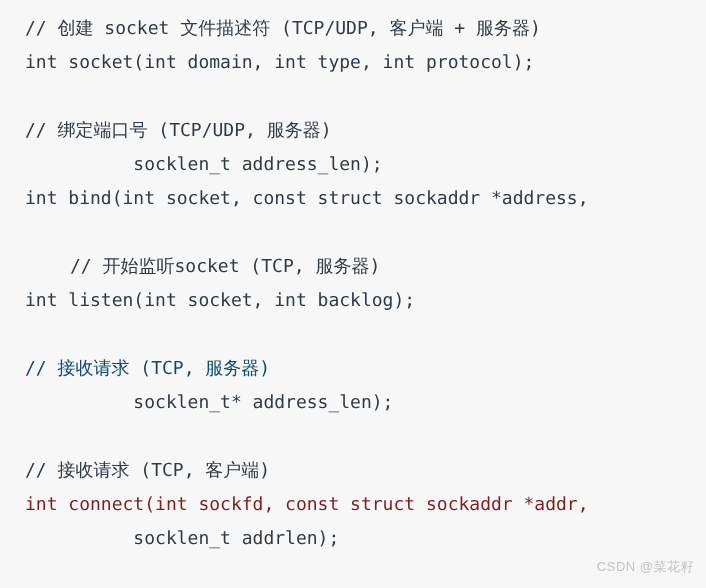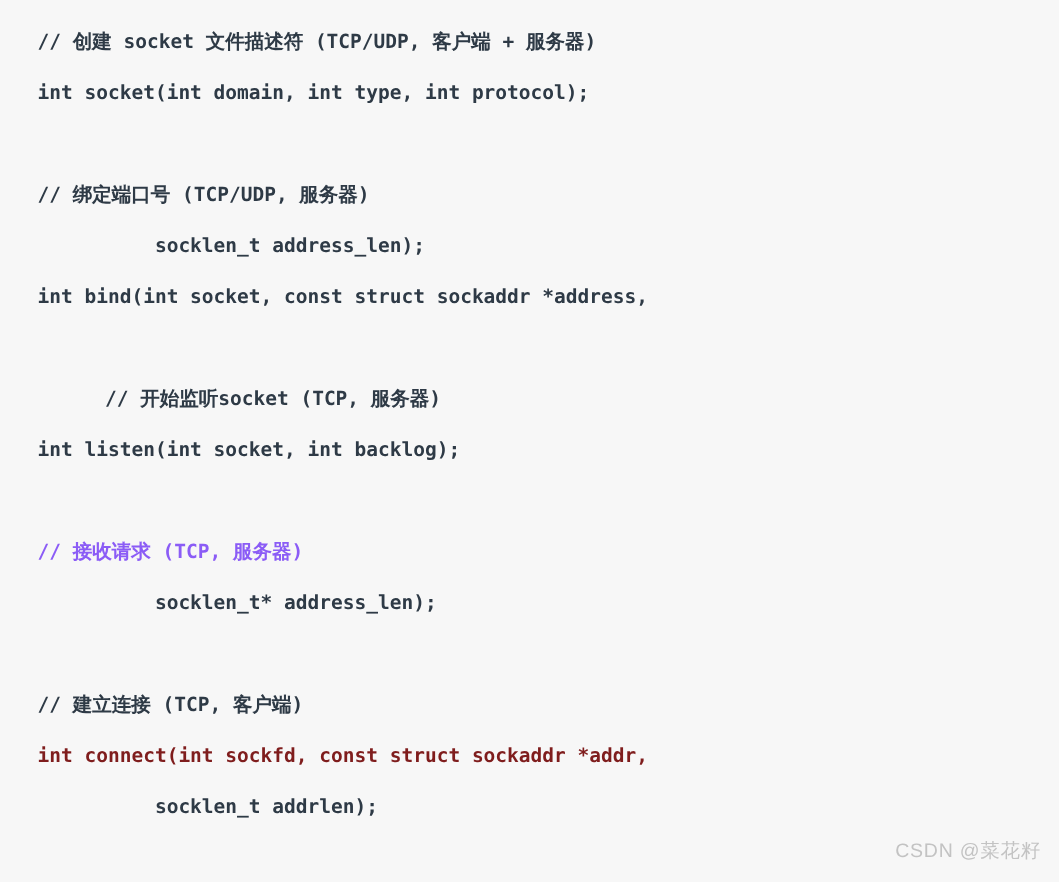--- a/index.html
+++ b/index.html
@@ -20,28 +20,27 @@
     left: 0;
     top: 0;
     width: 706px;
     height: 588px;
     background: #f7f7f7;
     box-sizing: border-box;
     padding: 12px 0 0 25px;
   }
   .code-line {
     font-family: "DejaVu Sans Mono", "Liberation Mono", monospace;
-    font-size: 13px;
+    font-size: 18px;
     line-height: 34px;
     height: 34px;
     color: #2e3a46;
     white-space: pre;
     letter-spacing: 0px;
     text-rendering: geometricPrecision;
-    font-weight: bold;
   }
   .code-line.blank {
     height: 34px;
   }
   .code-line.comment {
     color: #2e3a46;
   }
   #watermark {
     position: absolute;
     right: 12px;
@@ -62,22 +61,22 @@
       <div class="code-line comment" style="color: rgb(46, 58, 70);">// 创建 socket 文件描述符 (TCP/UDP, 客户端 + 服务器)</div>
       <div class="code-line" style="color: rgb(46, 58, 70);">int socket(int domain, int type, int protocol);</div>
       <div class="code-line blank" style="color: rgb(46, 58, 70);"></div>
       <div class="code-line comment" style="color: rgb(46, 58, 70);">// 绑定端口号 (TCP/UDP, 服务器)</div>
       <div class="code-line" style="color: rgb(46, 58, 70);">          socklen_t address_len);</div>
       <div class="code-line" style="color: rgb(46, 58, 70);">int bind(int socket, const struct sockaddr *address,</div>
       <div class="code-line blank" style="color: rgb(46, 58, 70);"></div>
       <div class="code-line comment" style="color: rgb(46, 58, 70); margin-left: 45px;">// 开始监听socket (TCP, 服务器)</div>
       <div class="code-line" style="color: rgb(46, 58, 70);">int listen(int socket, int backlog);</div>
       <div class="code-line blank" style="color: rgb(46, 58, 70);"></div>
-      <div class="code-line comment" style="color: #8b5cf6;">// 接收请求 (TCP, 服务器)</div>
+      <div class="code-line comment" style="color: #0c4a6e;">// 接收请求 (TCP, 服务器)</div>
       <div class="code-line" style="color: rgb(46, 58, 70);">          socklen_t* address_len);</div>
       <div class="code-line blank" style="color: rgb(46, 58, 70);"></div>
-      <div class="code-line comment" style="color: rgb(46, 58, 70);">// 建立连接 (TCP, 客户端)</div>
+      <div class="code-line comment" style="color: rgb(46, 58, 70);">// 接收请求 (TCP, 客户端)</div>
       <div class="code-line" style="color: #7f1d1d;">int connect(int sockfd, const struct sockaddr *addr,</div>
       <div class="code-line" style="color: rgb(46, 58, 70);">          socklen_t addrlen);</div>
     </div>
 </div>
 
 <div id="watermark" style="color: rgb(195, 195, 195);">CSDN @菜花籽</div>
 
 </body></html>

